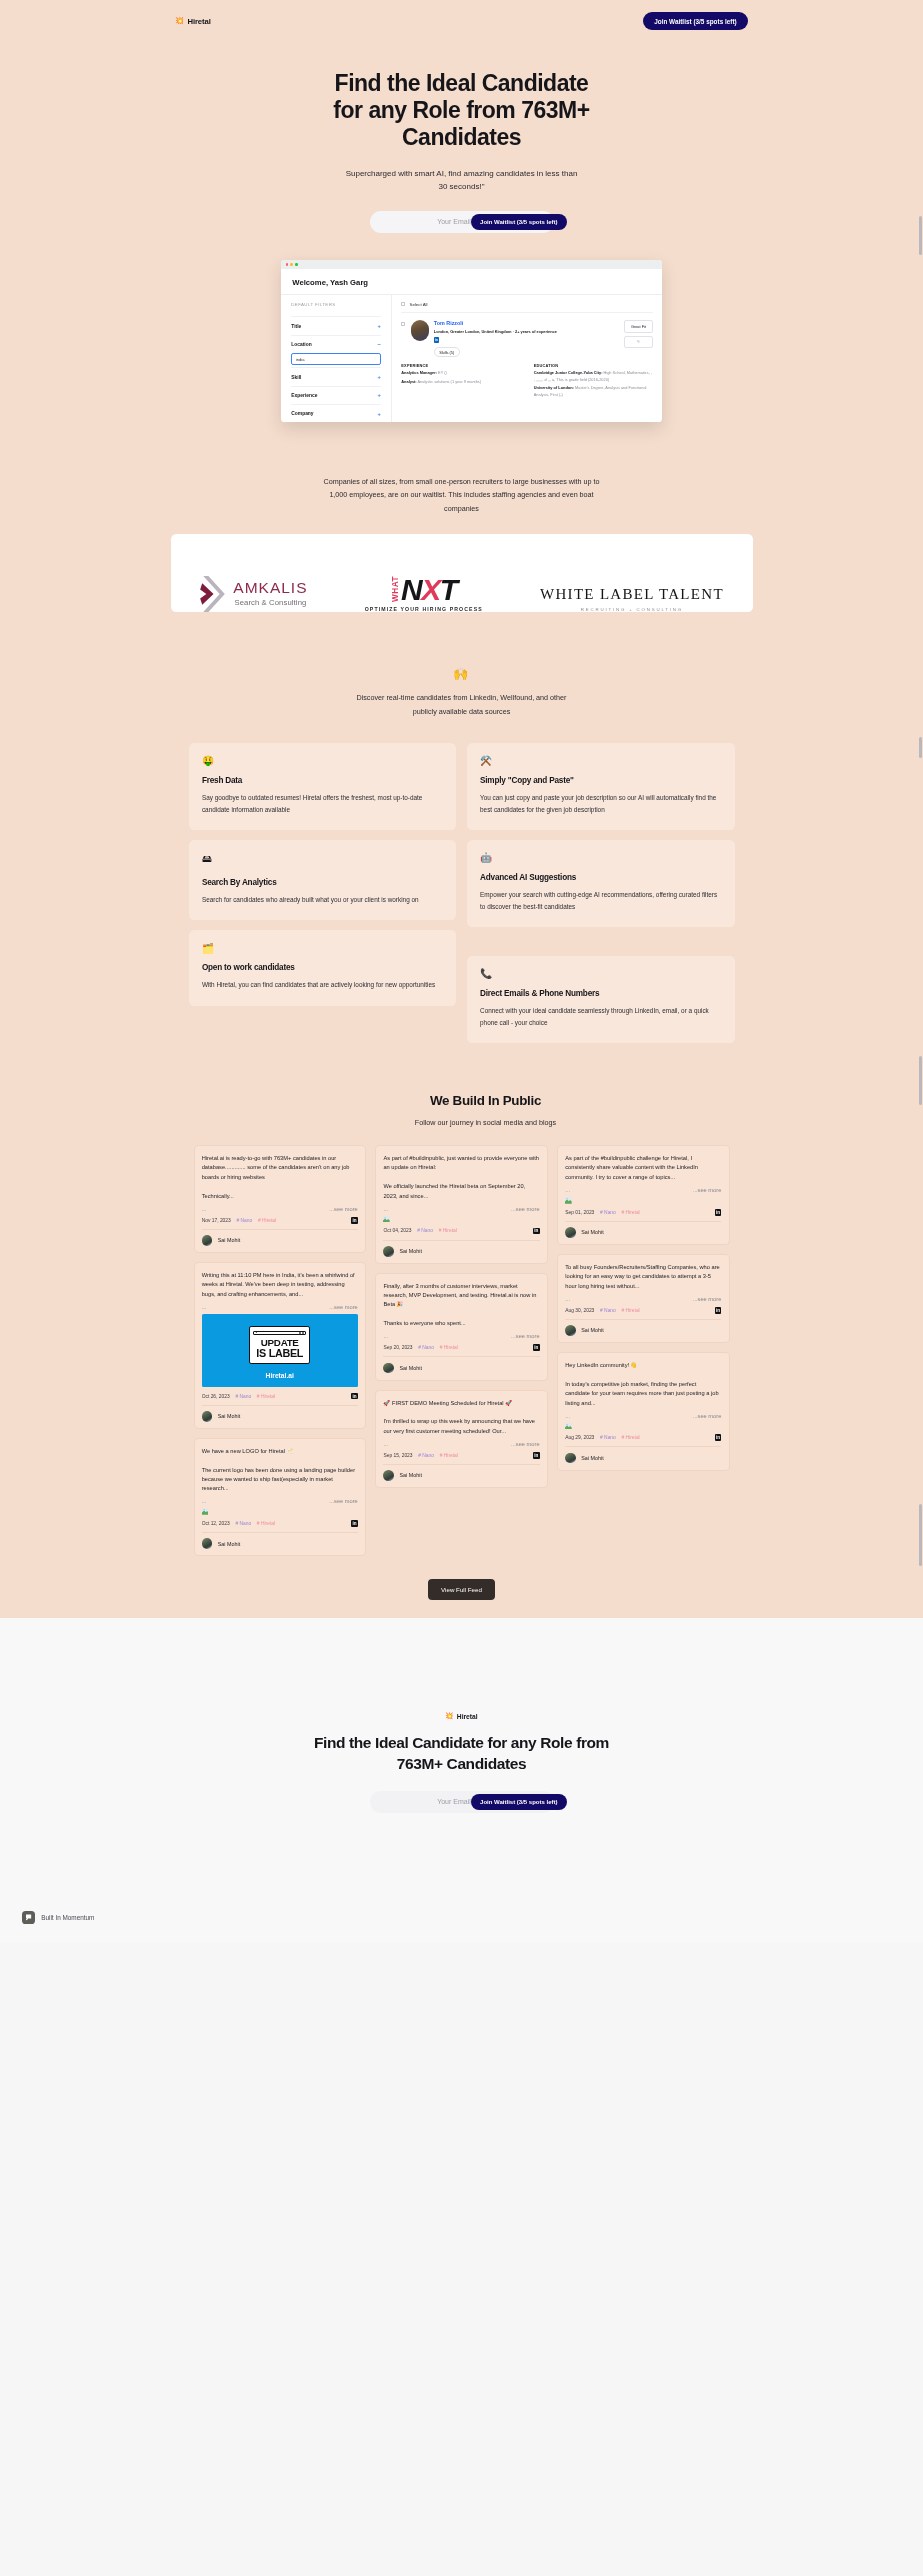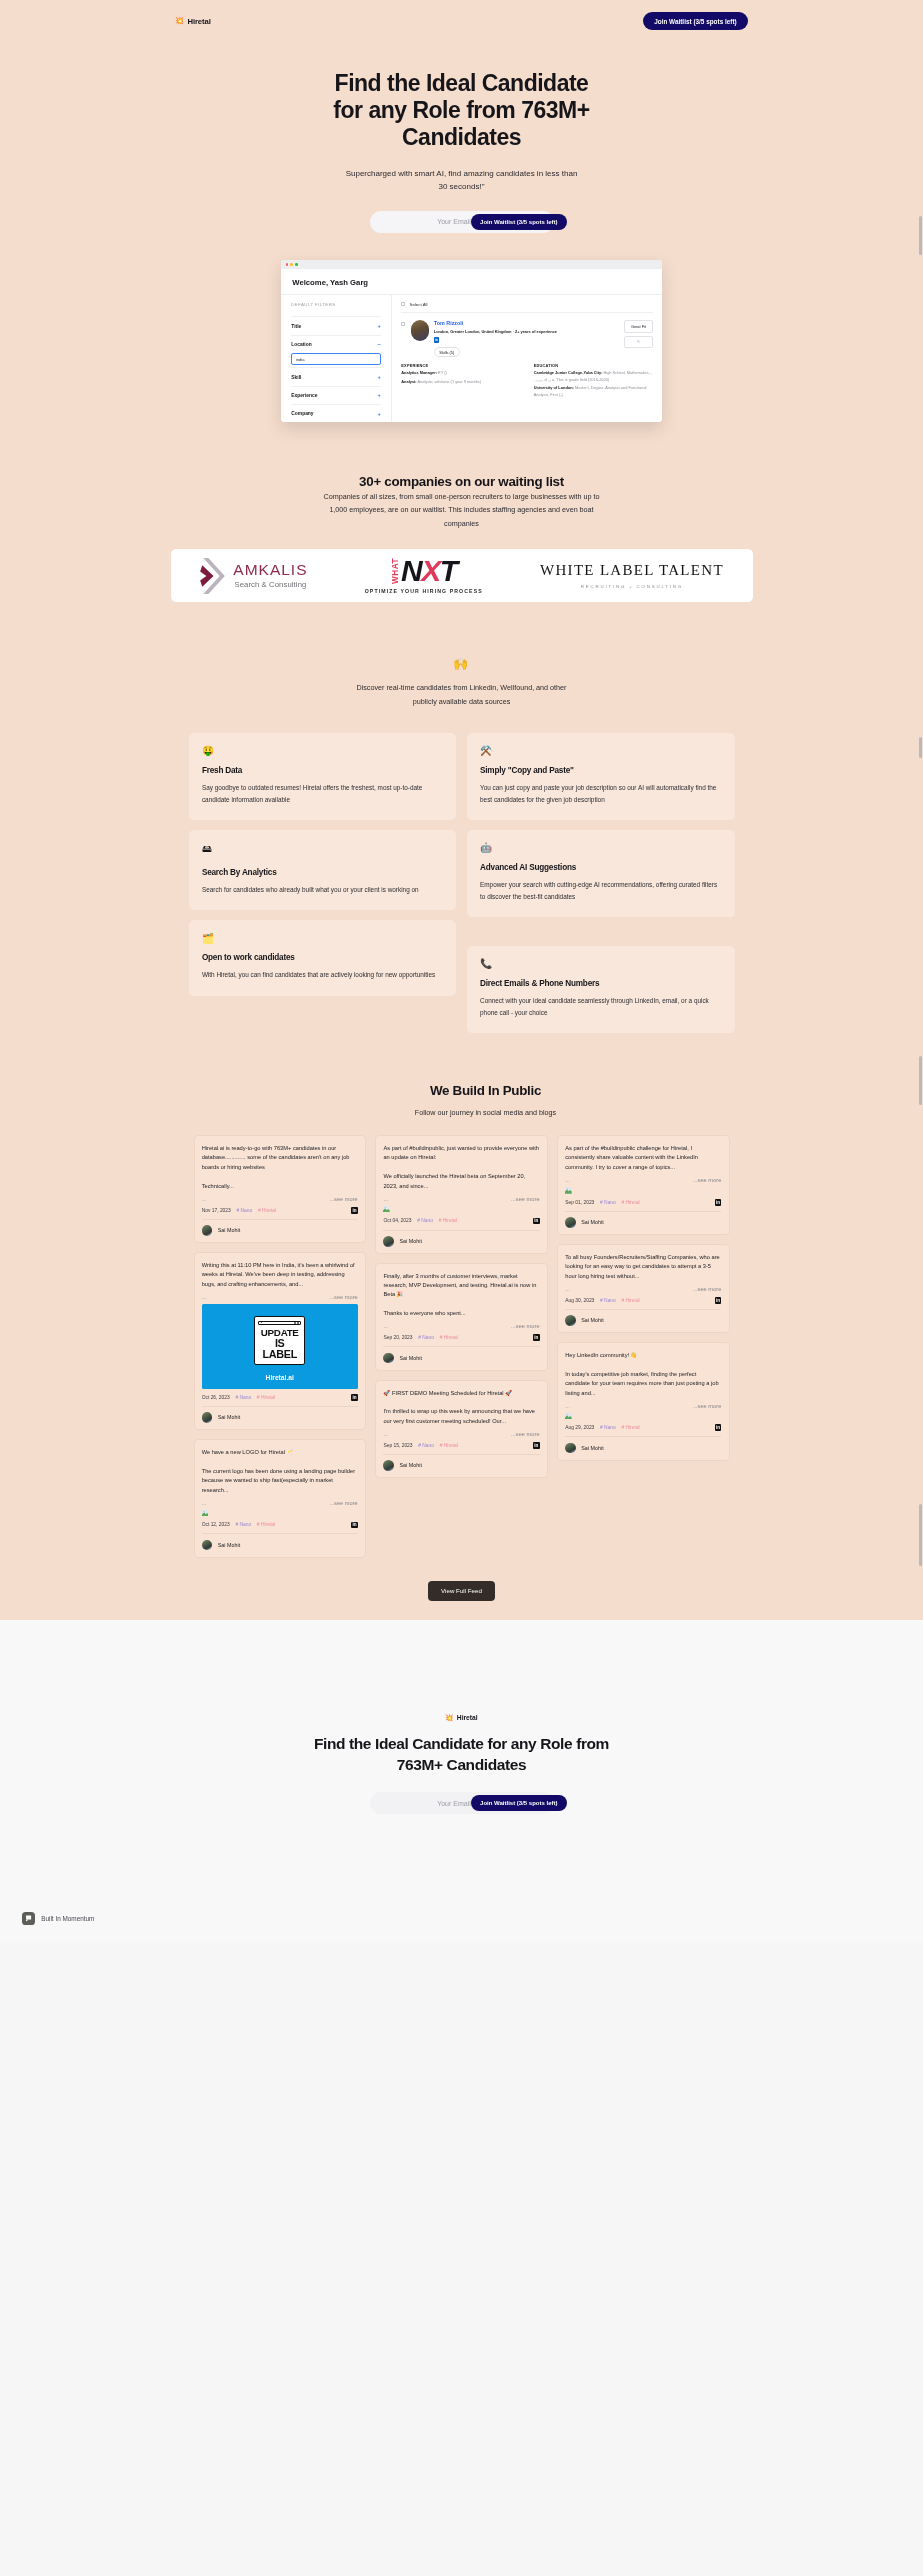--- a/index.html
+++ b/index.html
@@ -96,22 +96,22 @@
   .col { flex: 1; }
   .col h5 { font-size: 3.9px; letter-spacing: 0.2px; margin-bottom: 2.6px; }
   .col p { font-size: 3.9px; line-height: 1.65; margin-bottom: 2.1px; color: #8a8f96; }
   .col p b { color: #16151a; }
 
   
   .companies { text-align: center; padding-top: 46px; }
   .companies h2 { font-size: 13.4px; font-weight: 800; letter-spacing: -0.3px; }
   .companies p { margin: 1px auto 0; max-width: 289px; font-size: 7.2px; line-height: 1.9; color: #2b2a30; }
   .logos {
-    margin: 18.5px auto 0; width: 582px; height: 53px; background: #fff;
-    border-radius: 5.2px; display: flex; align-items: center; justify-content: space-around;
+    margin: 18.5px auto 0; width: 582px; height: 78px; background: #fff;
+    border-radius: 5.2px; display: flex; align-items: flex-end; justify-content: space-around;
   }
   .logo1 { display: flex; align-items: center; gap: 7.2px; }
   .chev { position: relative; width: 27px; height: 37px; }
   .chev svg { display: block; }
   .amk-t { font-size: 15.5px; letter-spacing: 1px; color: #8e2a4e; font-weight: 400; line-height: 1; }
   .amk-s { font-size: 7.7px; color: #6f6f74; margin-top: 3.1px; letter-spacing: 0.1px; }
   .logo2 { text-align: center; }
   .nxt { display: flex; align-items: center; justify-content: center; }
   .nxt .what { writing-mode: vertical-rl; transform: rotate(180deg); color: #e03a5a;
     font-weight: 800; font-size: 8.2px; letter-spacing: 0.5px; margin-right: 1px; }
@@ -147,21 +147,21 @@
   .feed-col.c1 { padding-top: 0; }
   .feed-col.c2 { padding-top: 0; }
   .feed-col.c3 { padding-top: 0; }
   .post { background: #f8e3d5; border: 0.5px solid #eed4c3; border-radius: 4.6px; padding: 7.7px 7.2px 6.2px; }
   .post .txt { font-size: 5.7px; line-height: 1.65; color: #1d1d22; white-space: pre-line; }
   .post .seemore-row { display: flex; justify-content: space-between; align-items: center;
     margin-top: 4.6px; font-size: 5.7px; color: #86868c; }
   .post .broken-img { width: 6.7px; height: 6.7px; margin-top: 4.1px; display: block; }
   .post-img { width: 100%; border-radius: 1.5px; margin-top: 4.6px; overflow: hidden;
     background: #0a9ae0; text-align: center; padding: 11.3px 0 8.2px; }
-  .upd-card { width: 51px; margin: 0 auto; background: #fff; border: 1.5px solid #111;
+  .upd-card { width: 61px; margin: 0 auto; background: #fff; border: 1.5px solid #111;
     border-radius: 2.1px; padding: 4.1px 3.1px; position: relative; }
   .upd-bar { height: 4.1px; border: 1px solid #111; border-radius: 1px; margin-bottom: 3.1px;
      display: flex; align-items: center; justify-content: space-between; padding: 0 1px; }
   .upd-bar .o { width: 1.5px; height: 1.5px; border-radius: 50%; border: 0.5px solid #111; }
   .upd-t { font-size: 9.8px; font-weight: 900; letter-spacing: -0.3px; line-height: 1; color: #111; }
   .upd-t2 { font-size: 10.8px; font-weight: 900; letter-spacing: -0.3px; line-height: 1.05; color: #111; }
   .post-img .cap { color: #fff; font-weight: 800; font-size: 6.7px; margin-top: 8.2px; }
   .meta { display: flex; align-items: center; gap: 5.7px; margin-top: 5.2px; font-size: 4.9px; color: #3b3a40; }
   .meta .tag-n { color: #9a86d8; }
   .meta .tag-h { color: #f08ca0; }
@@ -282,21 +282,20 @@
                 <p><b>Cambridge Junior College-Yuba City:</b><span> High School, Mathematics, , , ,,,,,,, d ,,, a, This is grade field (2016-2020)</span></p>
                 <p><b>University of London:</b><span> Master's Degree, Analysis and Functional Analysis, First (-)</span></p>
               </div>
             </div>
           </div>
         </div>
       </div>
     </div>
 
     <div class="companies">
-      <h2>30+ companies on our waiting list</h2>
       <p>Companies of all sizes, from small one-person recruiters to large businesses with up to 1,000 employees, are on our waitlist. This includes staffing agencies and even boat companies</p>
       <div class="logos">
         <div class="logo1">
           <span class="chev">
             <svg width="27" height="38" viewBox="0 0 52 74">
               <path d="M18 2 L50 37 L18 72 L8 72 L40 37 L8 2 Z" fill="#b9b4bd"></path>
               <path d="M6 16 L28 37 L6 58 L2 46 L14 37 L2 28 Z" fill="#7d1c3c"></path>
             </svg>
           </span>
           <span>

